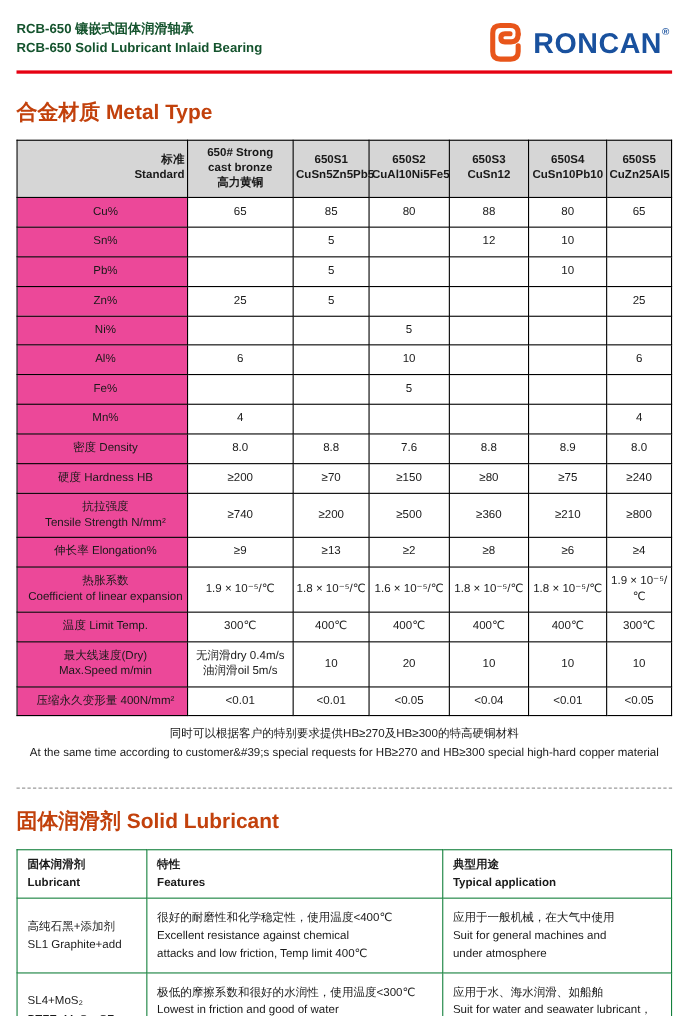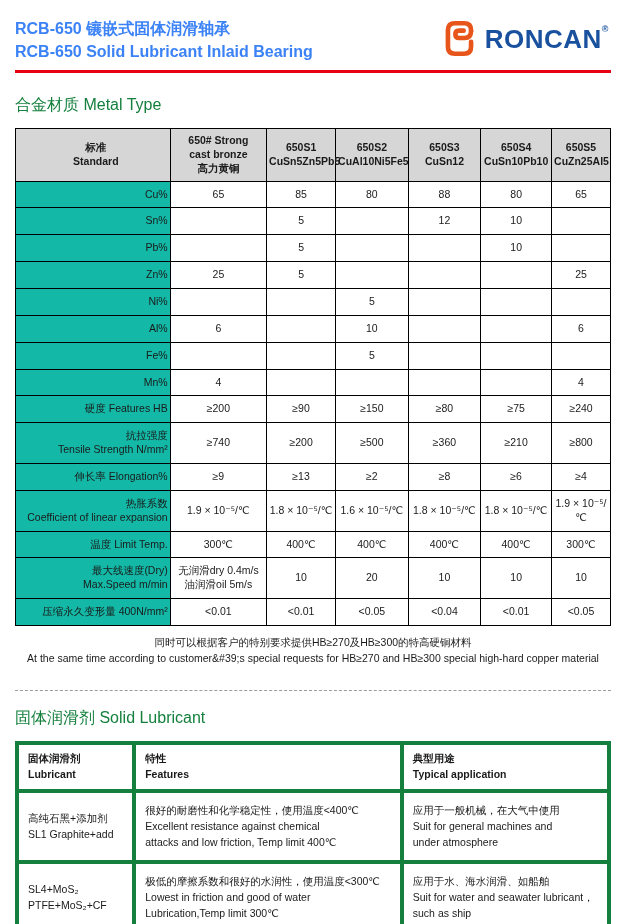--- a/index.html
+++ b/index.html
@@ -5,49 +5,49 @@
   html,body{margin:0;padding:0;background:#ffffff;}
   body{
     width:625px;height:924px;overflow:hidden;
     font-family:"Liberation Sans","DejaVu Sans",sans-serif;
     color:#1a1a1a;-webkit-font-smoothing:antialiased;
   }
   .page{padding:18px 14px 0 15px;box-sizing:border-box;}
 
   
   .hdr{display:flex;justify-content:space-between;align-items:flex-start;}
-  .titles{color:#3b82f6;font-weight:bold;font-size:16px;line-height:1.42;}
+  .titles{color:#14532d;font-weight:bold;font-size:12px;line-height:1.42;}
   .logo{display:flex;align-items:center;gap:7px;margin-top:2px;margin-right:2px;}
   .logo svg{width:37px;height:37px;display:block;}
   .logo-text{color:#19519E;font-size:26px;font-weight:bold;letter-spacing:0.5px;line-height:1;}
   .logo-reg{color:#19519E;font-size:9px;font-weight:bold;vertical-align:top;position:relative;top:-1px;}
   .red-rule{height:2.5px;background:#E60012;margin-top:7px;}
 
   
-  .section-h{font-size:16px;font-weight:normal;color:#15803d;margin:22px 0 12px 0;}
+  .section-h{font-size:19px;font-weight:bold;color:#c2410c;margin:22px 0 12px 0;}
 
   
   table{border-collapse:collapse;width:100%;table-layout:fixed;}
   .metal{font-size:10.5px;}
   .metal th,.metal td{border:1px solid #000;white-space:pre-line;}
   .metal th{background:#D6D6D6;font-weight:bold;text-align:center;padding:5px 2px;line-height:1.32;font-size:10.5px;}
-  .metal th.label-h{text-align:center;padding-left:8px;}
+  .metal th.label-h{text-align:right;padding-left:8px;}
   .metal td{text-align:center;padding:6px 2px;line-height:1.32;background:#fff;}
-  .metal td.label{text-align:right;padding-left:8px;background:#14b8a6;}
+  .metal td.label{text-align:center;padding-left:8px;background:#ec4899;}
 
   
   .notes{margin-top:9px;}
   .notes p{margin:1px 0;font-size:10.5px;line-height:1.45;color:#1a1a1a;text-align:center;}
 
   .dashed-rule{border:none;border-top:1px dashed #9b9b9b;margin:24px 0 0 0;}
   .section-h.second{margin-top:17px;}
 
   
   .lub{font-size:10.5px;}
-  .lub th,.lub td{border:4px solid #15803d;white-space:pre-line;text-align:left;vertical-align:middle;}
+  .lub th,.lub td{border:1px solid #15803d;white-space:pre-line;text-align:left;vertical-align:middle;}
   .lub th{font-weight:bold;padding:6px 9px;line-height:1.5;background:#fff;}
   .lub td{padding:9px 9px;line-height:1.55;background:#fff;}
 </style>
 </head>
 <body>
 
 <div class="page">
 
   <div class="hdr">
     <div class="titles">
@@ -165,23 +165,32 @@
         <tr>
           <td class="label">Mn%</td>
           <td>4</td>
           <td></td>
           <td></td>
           <td></td>
           <td></td>
           <td>4</td>
         </tr>
         <tr>
-          <td class="label">硬度 Features HB</td>
+          <td class="label">密度 Density</td>
+          <td>8.0</td>
+          <td>8.8</td>
+          <td>7.6</td>
+          <td>8.8</td>
+          <td>8.9</td>
+          <td>8.0</td>
+        </tr>
+        <tr>
+          <td class="label">硬度 Hardness HB</td>
           <td>≥200</td>
-          <td>≥90</td>
+          <td>≥70</td>
           <td>≥150</td>
           <td>≥80</td>
           <td>≥75</td>
           <td>≥240</td>
         </tr>
         <tr>
           <td class="label">抗拉强度
 Tensile Strength N/mm²</td>
           <td>≥740</td>
           <td>≥200</td>

